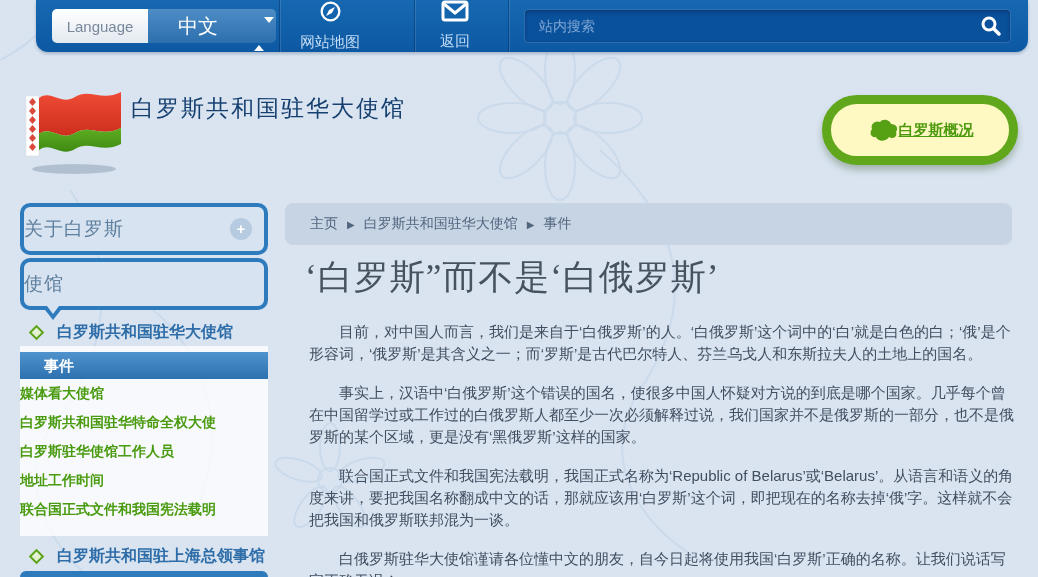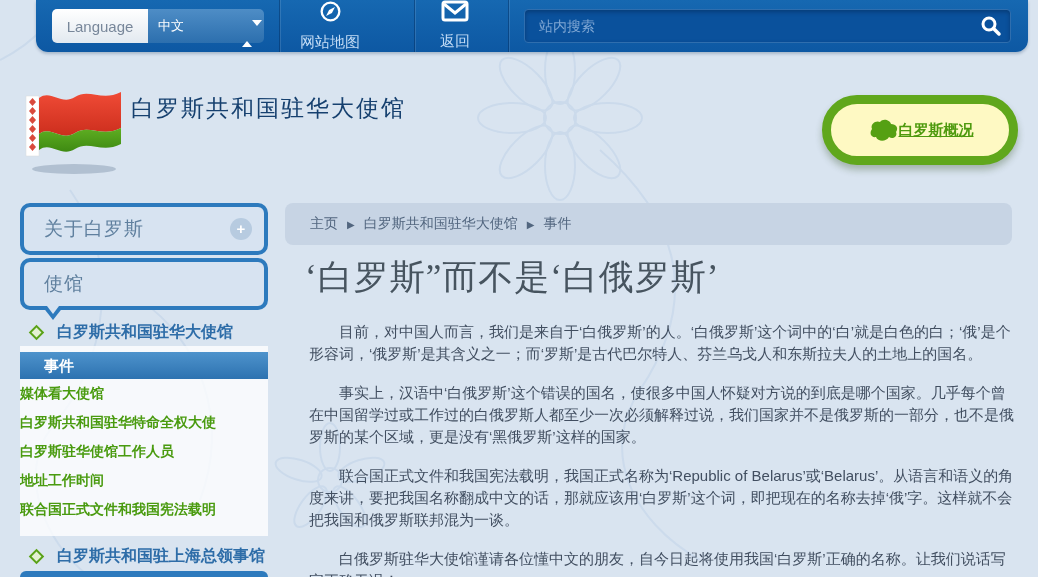--- a/index.html
+++ b/index.html
@@ -7,23 +7,23 @@
   #stage{position:relative;width:1038px;height:577px;background:#d9e4f0;overflow:hidden;}
   .deco{position:absolute;left:0;top:0;pointer-events:none;}
 
   
   .topbar{position:absolute;left:36px;top:0;width:992px;height:52px;
     background:linear-gradient(#1668b1,#0d58a3);border-radius:0 0 12px 12px;
     box-shadow:0 2px 3px rgba(20,50,90,.25);}
   .lang-btn{position:absolute;left:16px;top:9px;width:96px;height:34px;border:0;
     background:linear-gradient(#ffffff,#e2e9f0);border-radius:5px 0 0 5px;
     color:#78879a;font-size:15px;font-family:"Liberation Sans",sans-serif;cursor:pointer;}
-  .lang-select{position:absolute;left:112px;top:9px;width:116px;height:34px;
+  .lang-select{position:absolute;left:112px;top:9px;width:128px;height:34px;
     background:linear-gradient(#4e8dc6,#2c6fae);border-radius:0 5px 5px 0;
-    color:#fff;font-size:13px;line-height:34px;padding-left:10px;box-sizing:border-box;cursor:pointer;}
+    color:#fff;font-size:20px;line-height:34px;padding-left:30px;box-sizing:border-box;cursor:pointer;}
   .sort-arrows{position:absolute;right:12px;top:8px;width:10px;}
   .tri-up{width:0;height:0;border-left:5px solid transparent;border-right:5px solid transparent;
     border-bottom:6px solid #fff;margin-bottom:3px;}
   .tri-down{width:0;height:0;border-left:5px solid transparent;border-right:5px solid transparent;
     border-top:6px solid #fff;}
   .tb-sep{position:absolute;top:0;width:1px;height:52px;background:rgba(0,30,70,.35);
     box-shadow:1px 0 0 rgba(255,255,255,.12);}
   .tb-item{position:absolute;top:0;height:52px;display:flex;align-items:center;gap:10px;
     color:#c3dcf5;font-size:15px;cursor:pointer;flex-direction:column;}
   .search-wrap{position:absolute;left:488px;top:9px;width:487px;height:34px;
@@ -41,21 +41,21 @@
   .overview-btn{position:absolute;left:822px;top:95px;width:196px;height:70px;box-sizing:border-box;
     border:9px solid #60a71c;border-radius:36px;background:#fef9c3;cursor:pointer;
     display:flex;align-items:center;justify-content:center;
     box-shadow:0 5px 7px rgba(40,70,20,.3);}
   .overview-label{color:#4e9a0e;font-size:15px;font-weight:bold;text-decoration:underline;}
 
   
   .side-box{position:absolute;left:20px;width:248px;height:52px;box-sizing:border-box;
     border:4px solid #2d7abd;border-radius:10px;background:#d7e3f1;
     display:flex;align-items:center;cursor:pointer;}
-  .side-box-label{margin-left:20px;font-size:19px;color:#60809f;letter-spacing:1px;}
+  .side-box-label{font-size:19px;color:#60809f;letter-spacing:1px;}
   .plus-circle{position:absolute;right:12px;top:11px;width:22px;height:22px;border-radius:50%;
     background:#b7cbe0;color:#fff;font-size:15px;font-weight:bold;text-align:center;line-height:22px;}
   .tail-outer{position:absolute;left:42px;top:306px;width:0;height:0;
     border-left:11px solid transparent;border-right:11px solid transparent;border-top:14px solid #2d7abd;}
   .tail-inner{position:absolute;left:47px;top:306px;width:0;height:0;
     border-left:6px solid transparent;border-right:6px solid transparent;border-top:8px solid #d7e3f1;}
 
   .menu-group{position:absolute;left:20px;width:248px;display:flex;align-items:center;cursor:pointer;}
   .diamond{width:7px;height:7px;transform:rotate(45deg);border:2px solid #5aa21a;background:#e4f1d2;
     margin-left:11px;flex:none;}

